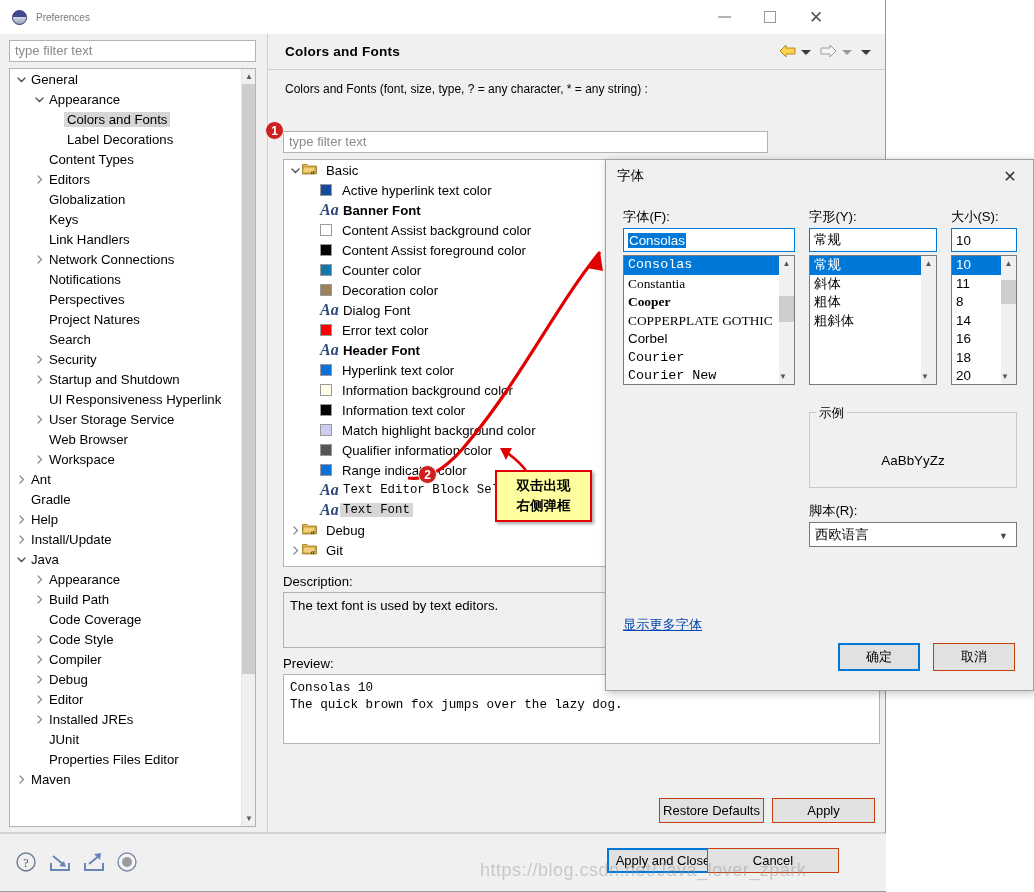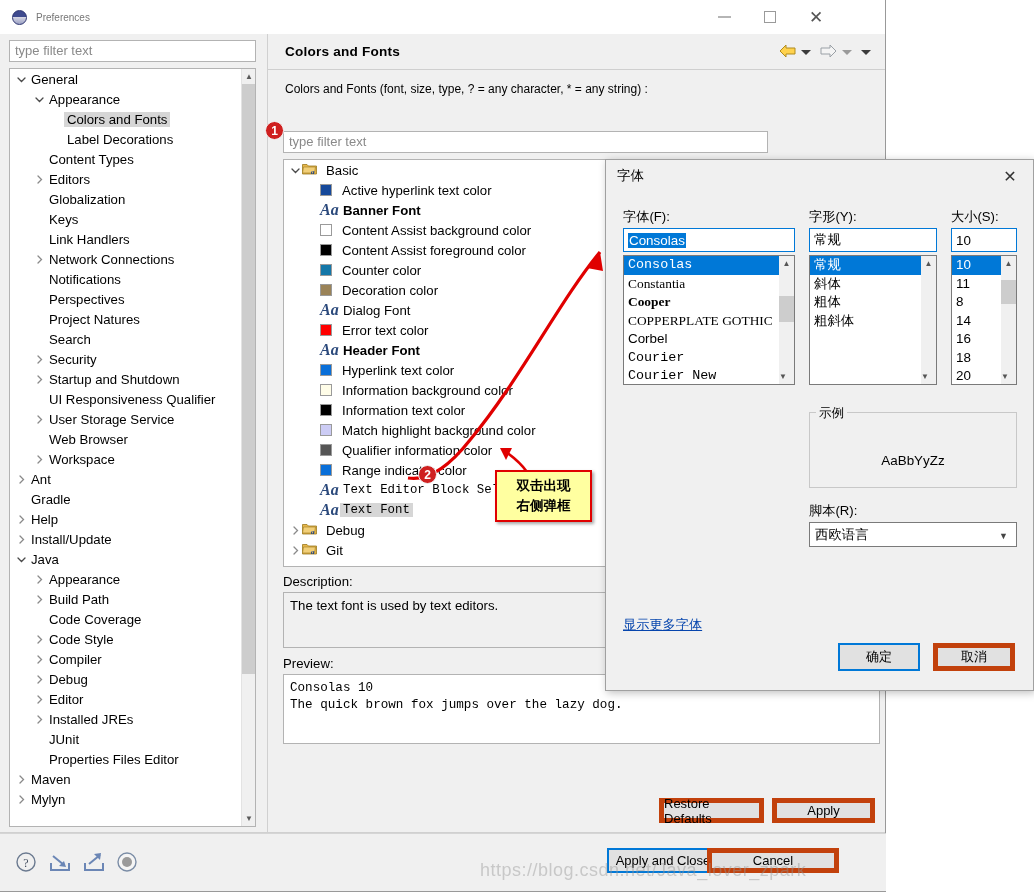--- a/index.html
+++ b/index.html
@@ -127,21 +127,21 @@
   .cfrow .t{ padding:0 3px; }
   .cfrow.selr .t{ background:#d6d6d6; }
   .mono{ font-family:"Liberation Mono", monospace; font-size:12.4px; }
   .bold{ font-weight:bold; }
   .lvl1{ padding-left:4px; }
   .lvl2{ padding-left:22px; }
   #cf-sb{ position:absolute; right:0; top:0; width:14px; bottom:0; background:#f0f0f0; border-left:1px solid #e3e3e3; }
   #cf-thumb{ position:absolute; left:0; top:15px; width:14px; height:52px; background:#cdcdcd; }
 
   .btn{
-    background:#e1e1e1; border:5px solid #c2410c;
+    background:#e1e1e1; border:1px solid #c2410c;
     font-size:13px; font-family:"Liberation Sans", sans-serif;
     display:flex;align-items:center;justify-content:center; color:#000;
   }
   #edit-btn{ position:absolute; left:505px; top:128px; width:100px; height:25px; }
   #btn2{ position:absolute; left:505px; top:160px; width:100px; height:25px; }
 
   #desc-label{ position:absolute; left:15px; top:540px; font-size:13.2px; }
   #desc-box{
     position:absolute; left:15px; top:558px; width:597px; height:56px;
     border:1px solid #b3b3b3; background:#f0f0f0;
@@ -343,21 +343,21 @@
           <div class="tnode ind2">
             <span class="arrow">
               <svg width="9" height="9" viewBox="0 0 9 9">
                 <path d="M3 1 L6.5 4.5 L3 8" stroke="#8a8a8a" stroke-width="1.3" fill="none" stroke-linecap="round"></path>
               </svg>
             </span>
             <span class="lbl">Startup and Shutdown</span>
           </div>
           <div class="tnode ind2">
             <span class="arrow"></span>
-            <span class="lbl">UI Responsiveness Qualifier</span>
+            <span class="lbl">UI Responsiveness Hyperlink</span>
           </div>
           <div class="tnode ind2">
             <span class="arrow">
               <svg width="9" height="9" viewBox="0 0 9 9">
                 <path d="M3 1 L6.5 4.5 L3 8" stroke="#8a8a8a" stroke-width="1.3" fill="none" stroke-linecap="round"></path>
               </svg>
             </span>
             <span class="lbl">User Storage Service</span>
           </div>
           <div class="tnode ind2">
@@ -476,28 +476,20 @@
             <span class="arrow"></span>
             <span class="lbl">Properties Files Editor</span>
           </div>
           <div class="tnode ind1">
             <span class="arrow">
               <svg width="9" height="9" viewBox="0 0 9 9">
                 <path d="M3 1 L6.5 4.5 L3 8" stroke="#8a8a8a" stroke-width="1.3" fill="none" stroke-linecap="round"></path>
               </svg>
             </span>
             <span class="lbl">Maven</span>
-          </div>
-          <div class="tnode ind1">
-            <span class="arrow">
-              <svg width="9" height="9" viewBox="0 0 9 9">
-                <path d="M3 1 L6.5 4.5 L3 8" stroke="#8a8a8a" stroke-width="1.3" fill="none" stroke-linecap="round"></path>
-              </svg>
-            </span>
-            <span class="lbl">Mylyn</span>
           </div>
         </div>
       <div id="tree-sb">
         <div class="sb-arrow">▲</div>
         <div id="tree-thumb"></div>
         <div class="sb-arrow" style="position:absolute;bottom:0;left:0;">▼</div>
       </div>
     </div>
   </div>
 

